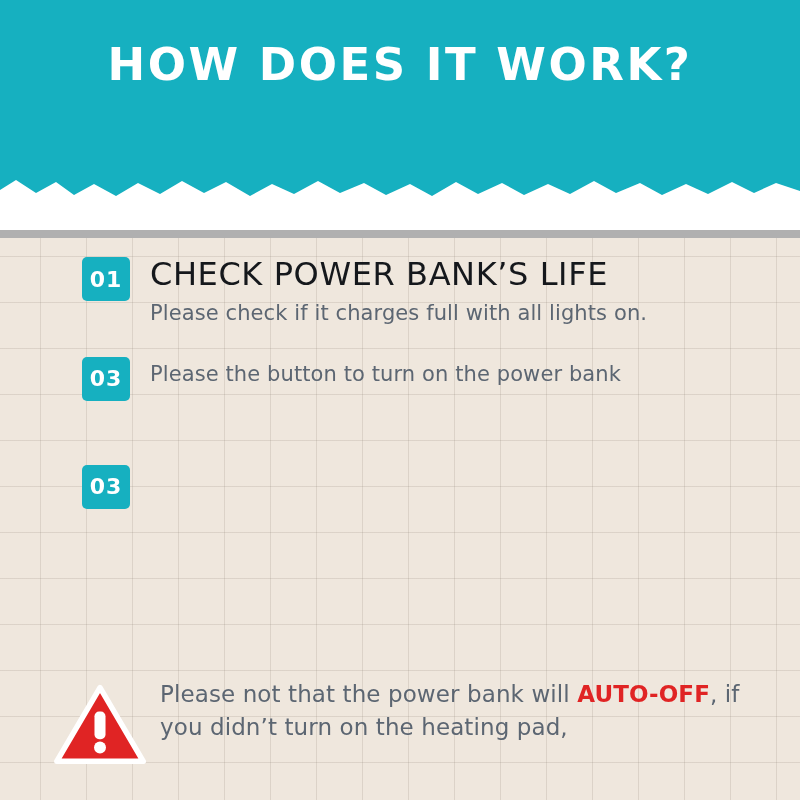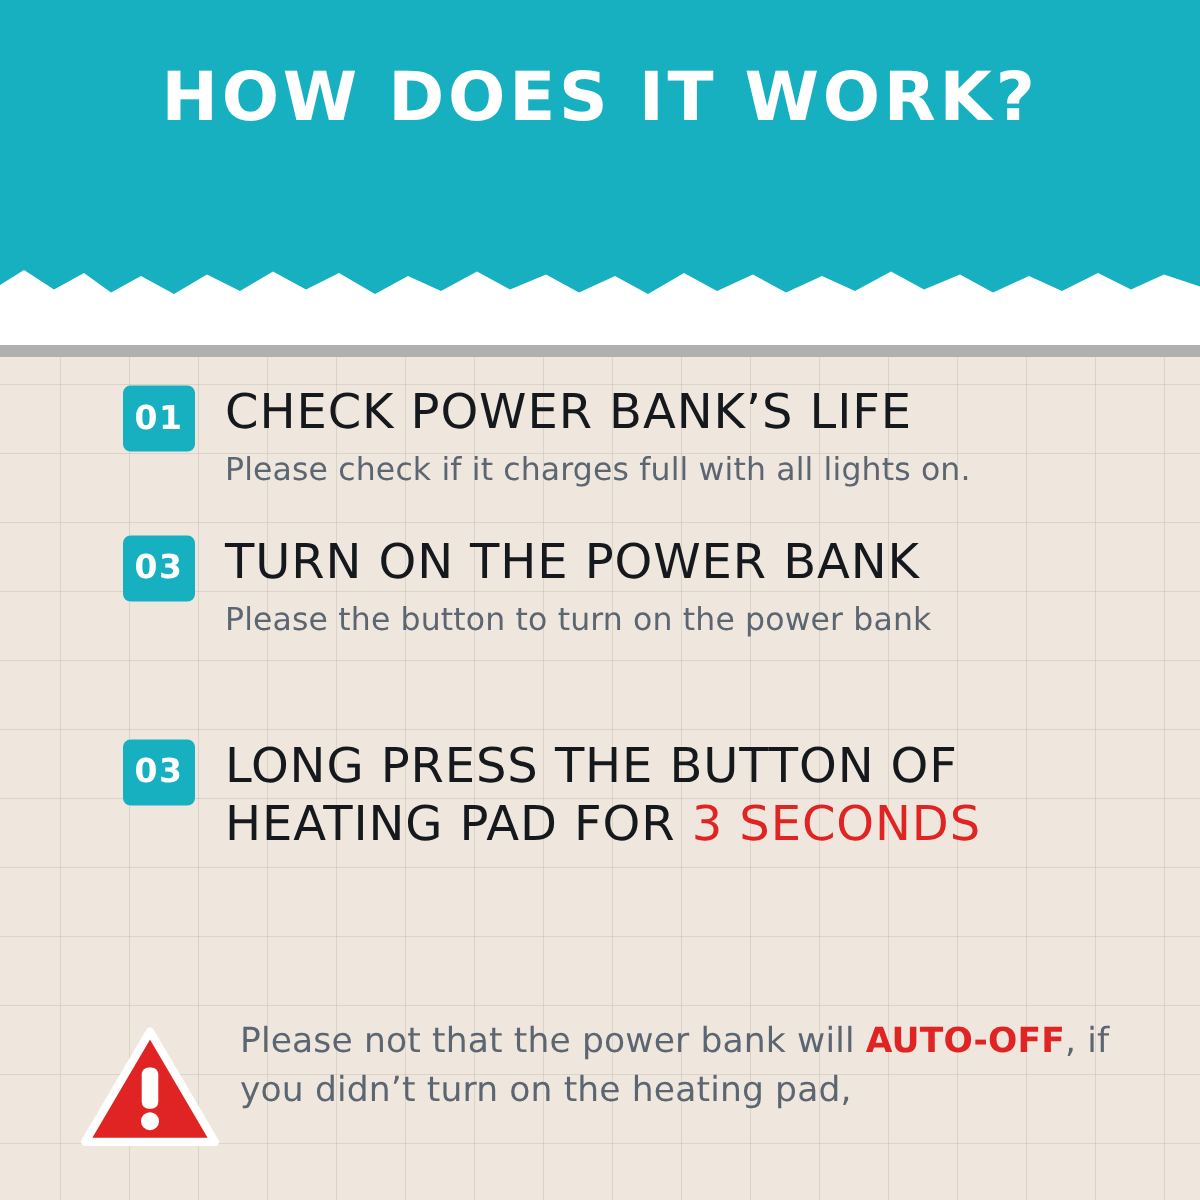--- a/index.html
+++ b/index.html
@@ -172,30 +172,26 @@
       <div class="badge">01</div>
       <div class="step-text">
         <div class="step-title">CHECK POWER BANK’S LIFE</div>
         <div class="step-desc">Please check if it charges full with all lights on.</div>
       </div>
     </div>
 
     <div class="step">
       <div class="badge">03</div>
       <div class="step-text">
-        <div class="step-title">TURN ON THE POWER BANK</div>
         <div class="step-desc">Please the button to turn on the power bank</div>
       </div>
     </div>
 
     <div class="step" style="margin-top:62px;">
       <div class="badge">03</div>
-      <div class="step-text">
-        <div class="step-title"><span>LONG PRESS THE BUTTON OF HEATING PAD FOR </span><span class="hl">3 SECONDS</span></div>
-      </div>
     </div>
 
   </div>
 
   <div class="note">
     <svg class="warn-icon" viewBox="0 0 100 88">
       <path d="M50 4 L97 84 L3 84 Z" fill="#e02424" stroke="#ffffff" stroke-width="6" stroke-linejoin="round"></path>
       <rect x="44" y="30" width="12" height="30" rx="5" fill="#ffffff"></rect>
       <circle cx="50" cy="69" r="6.5" fill="#ffffff"></circle>
     </svg>

